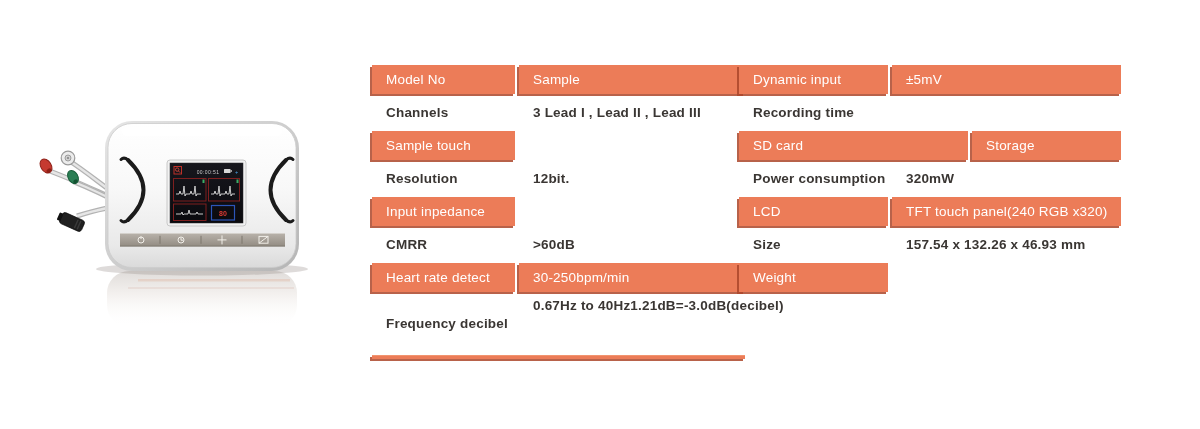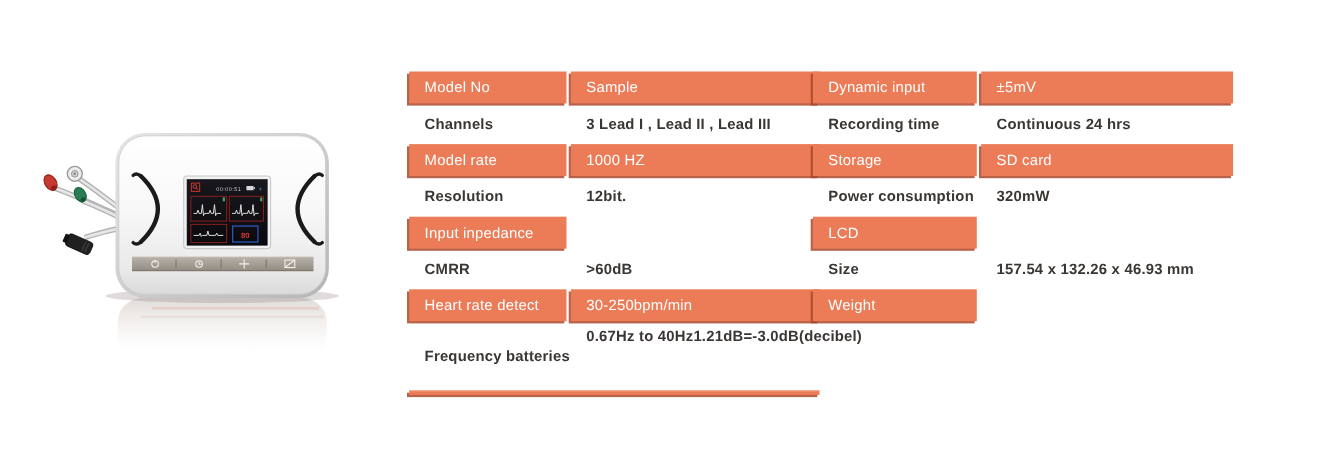--- a/index.html
+++ b/index.html
@@ -214,69 +214,68 @@
     <div class="rows">
         <div class="row orange">
           <div class="cell label">Model No</div>
           <div class="cell value">Sample</div>
         </div>
         <div class="row plain">
           <div class="cell label">Channels</div>
           <div class="cell value">3 Lead I , Lead II , Lead III</div>
         </div>
         <div class="row orange">
-          <div class="cell label">Model rate</div>
-          <div class="cell value">1000 HZ</div>
+          <div class="cell label">Sample touch</div>
         </div>
         <div class="row plain">
           <div class="cell label">Resolution</div>
           <div class="cell value">12bit.</div>
         </div>
         <div class="row orange">
           <div class="cell label">Input inpedance</div>
         </div>
         <div class="row plain">
           <div class="cell label">CMRR</div>
           <div class="cell value">&gt;60dB</div>
         </div>
         <div class="row orange">
           <div class="cell label">Heart rate detect</div>
           <div class="cell value">30-250bpm/min</div>
         </div>
         <div class="row plain multi">
-          <div class="cell label">Frequency batteries</div>
+          <div class="cell label">Frequency decibel</div>
           <div class="cell value">
             <div class="vline">0.67Hz to 40Hz</div>
             <div class="vline">1.21dB=-3.0dB(decibel)</div>
           </div>
         </div>
       </div>
     <div class="underline"></div>
   </div>
 
   <div class="spec-table table-right">
     <div class="rows">
         <div class="row orange">
           <div class="cell label">Dynamic input</div>
           <div class="cell value">±5mV</div>
         </div>
         <div class="row plain">
           <div class="cell label">Recording time</div>
-          <div class="cell value">Continuous 24 hrs</div>
-        </div>
-        <div class="row orange">
+        </div>
+        <div class="row orange">
+          <div class="cell value">SD card</div>
           <div class="cell label">Storage</div>
-          <div class="cell value">SD card</div>
         </div>
         <div class="row plain">
           <div class="cell label">Power consumption</div>
           <div class="cell value">320mW</div>
         </div>
         <div class="row orange">
           <div class="cell label">LCD</div>
+          <div class="cell value">TFT touch panel(240 RGB x320)</div>
         </div>
         <div class="row plain">
           <div class="cell label">Size</div>
           <div class="cell value">157.54 x 132.26 x 46.93 mm</div>
         </div>
         <div class="row orange">
           <div class="cell label">Weight</div>
         </div>
       </div>
   </div>

